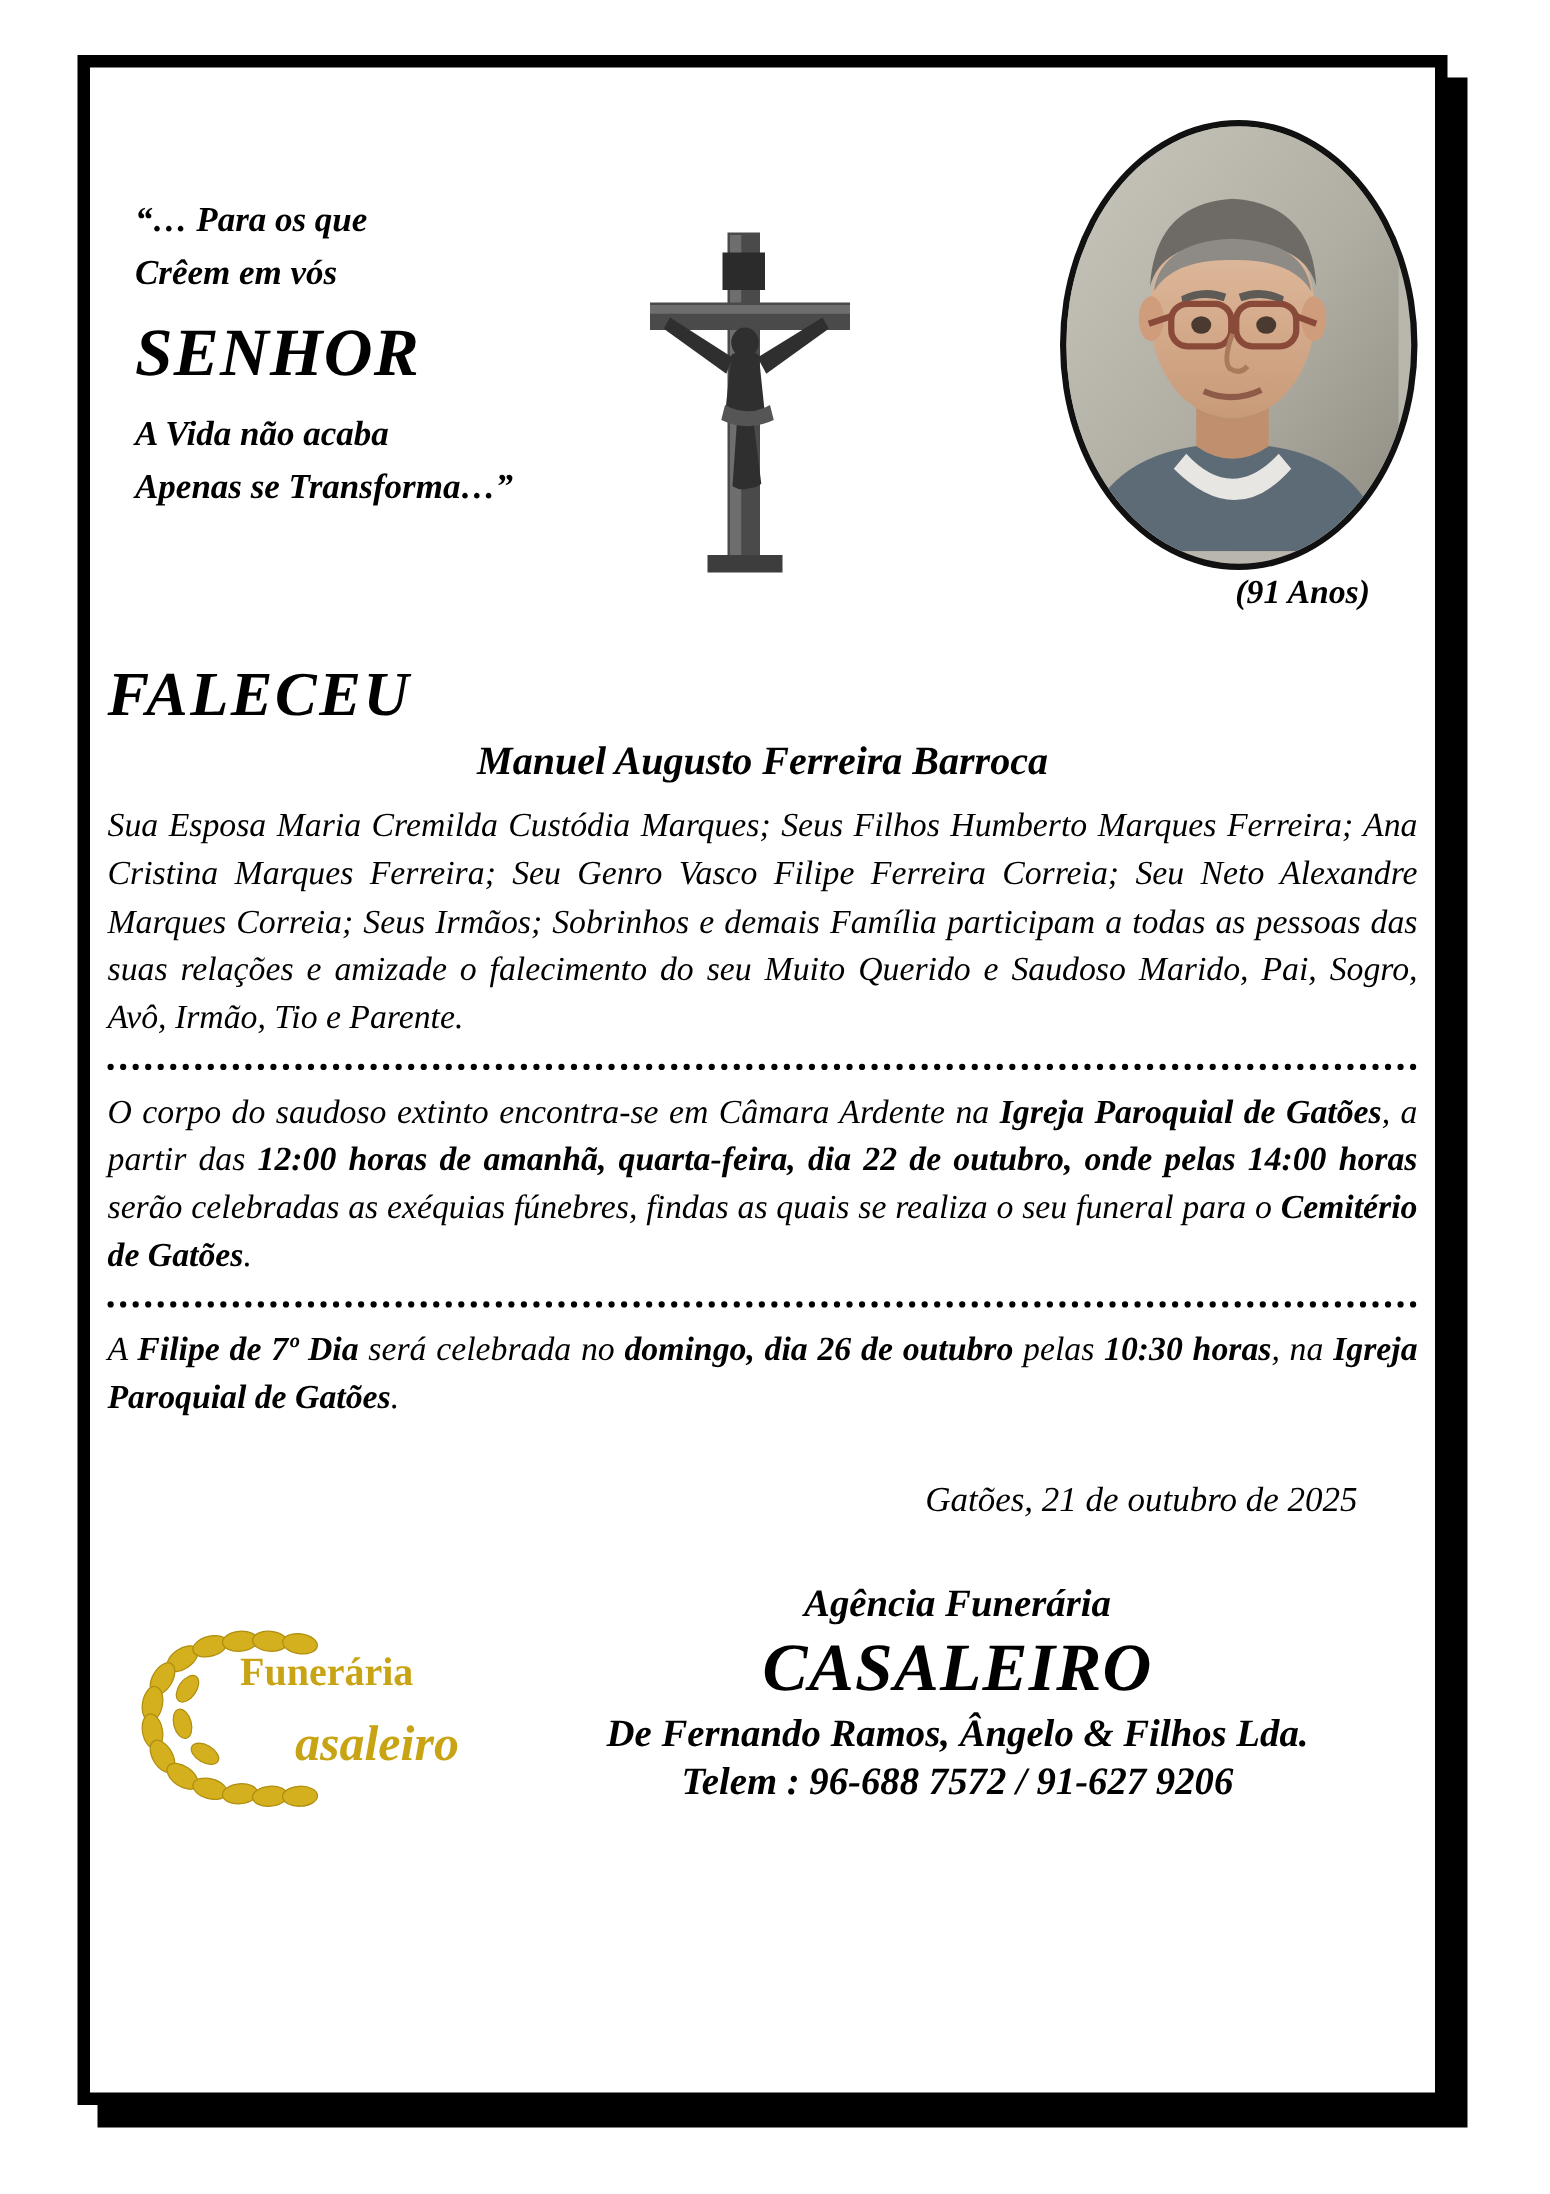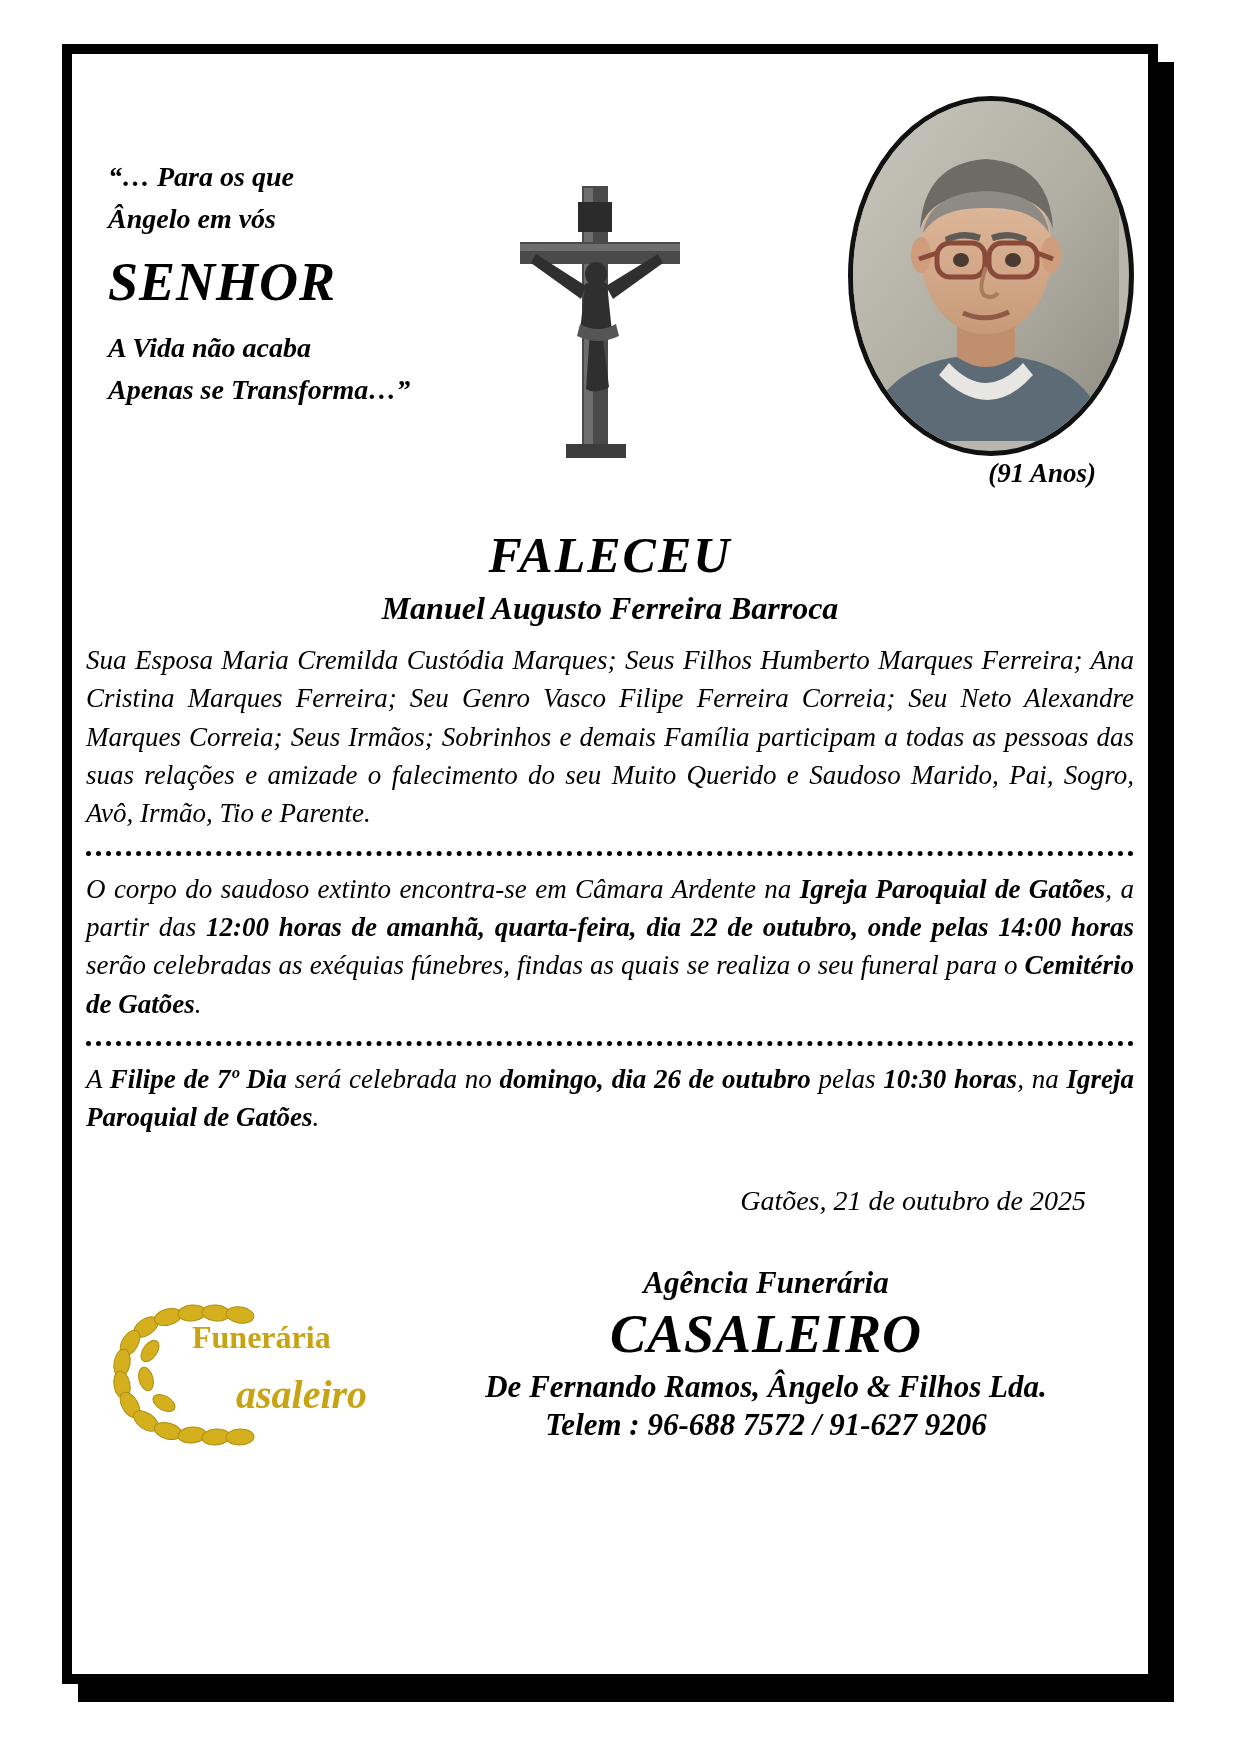--- a/index.html
+++ b/index.html
@@ -115,21 +115,21 @@
     position: absolute;
     right: 38px;
     top: 392px;
     font-style: italic;
     font-weight: bold;
     font-size: 27px;
   }
 
   
   .faleceu {
-    text-align: center;
+    text-align: left;
     font-family: "Liberation Serif", serif;
     font-style: italic;
     font-weight: bold;
     font-size: 50px;
     letter-spacing: 2px;
     margin-top: 40px;
   }
   .name {
     text-align: center;
     font-family: "Liberation Serif", serif;
@@ -242,21 +242,21 @@
   <div class="shadow-frame"></div>
   <div class="frame-outer"></div>
   <div class="frame-inner"></div>
 
   <div class="content">
 
     <div class="top-row">
 
       <div class="verse">
         <span class="ln">“… Para os que</span>
-        <span class="ln">Ângelo em vós</span>
+        <span class="ln">Crêem em vós</span>
         <span class="senhor">SENHOR</span>
         <span class="ln">A Vida não acaba</span>
         <span class="ln">Apenas se Transforma…”</span>
       </div>
 
       <div class="cross-wrap">
         <svg width="200" height="300" viewBox="0 0 200 300">
 
           <rect x="76" y="10" width="26" height="270" fill="#4a4a4a"></rect>
           <rect x="78" y="12" width="9" height="266" fill="#6e6e6e"></rect>

